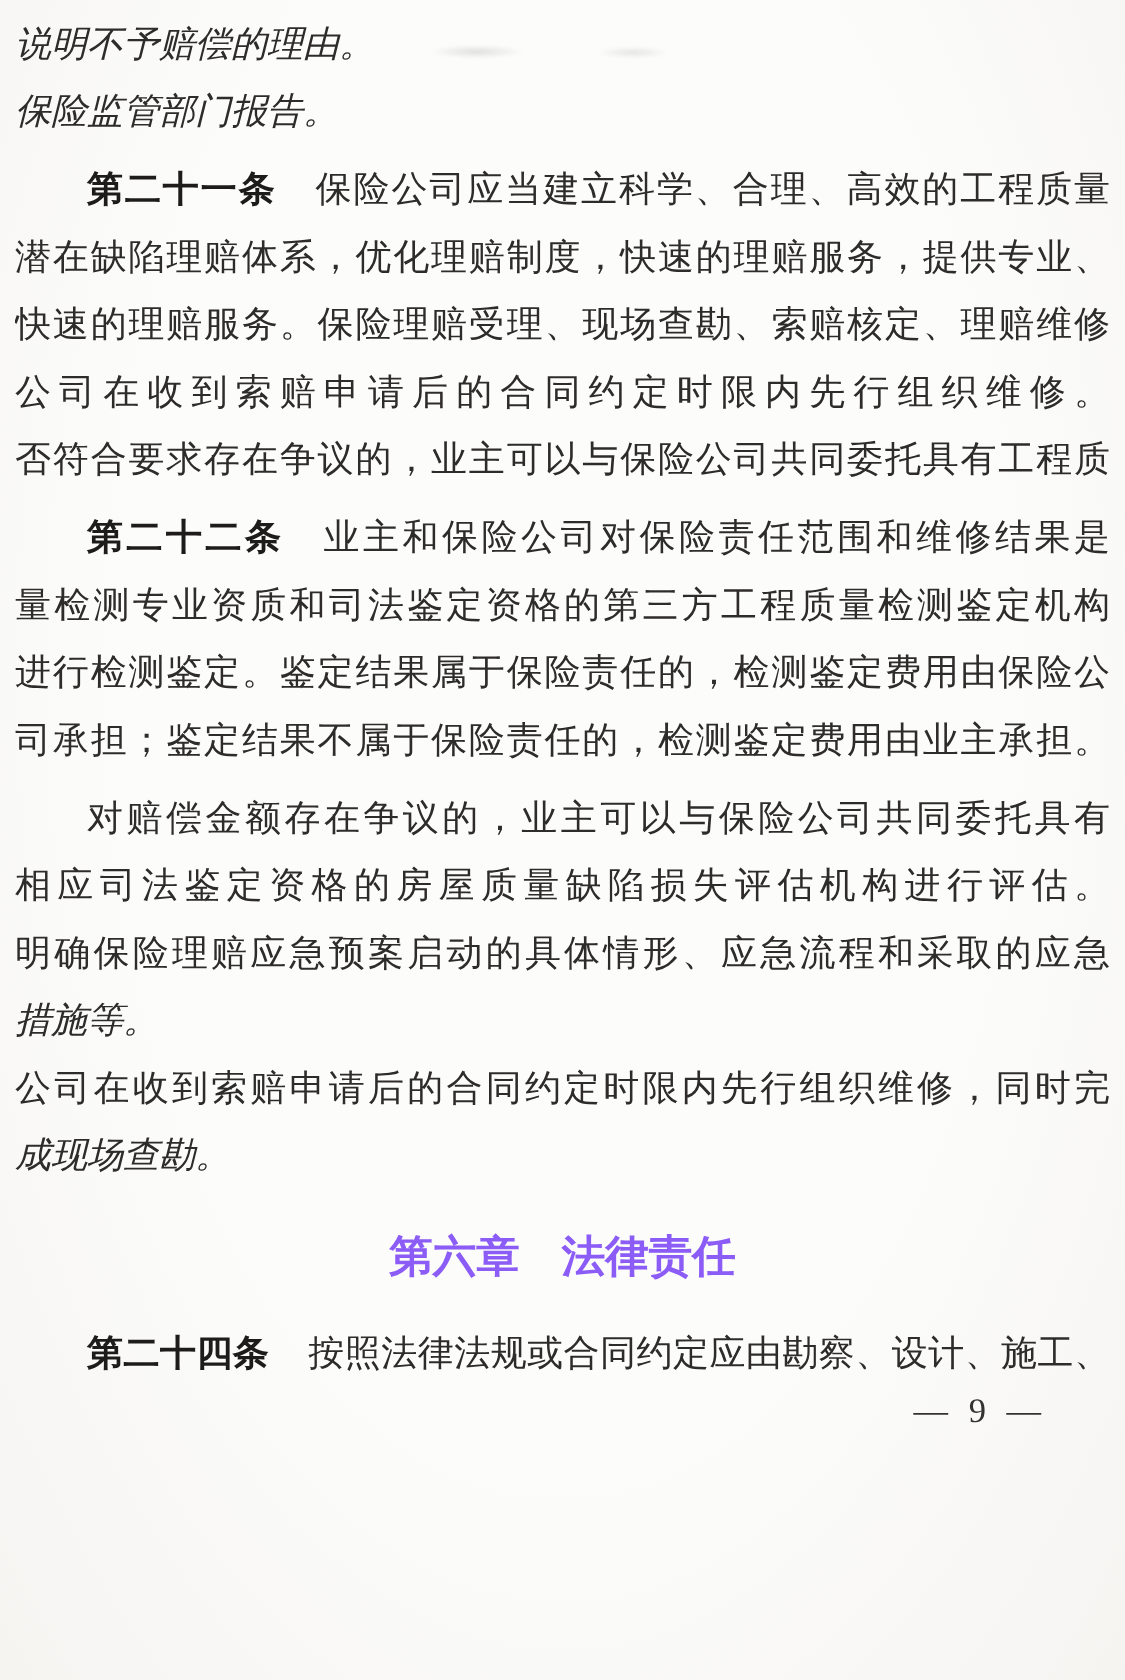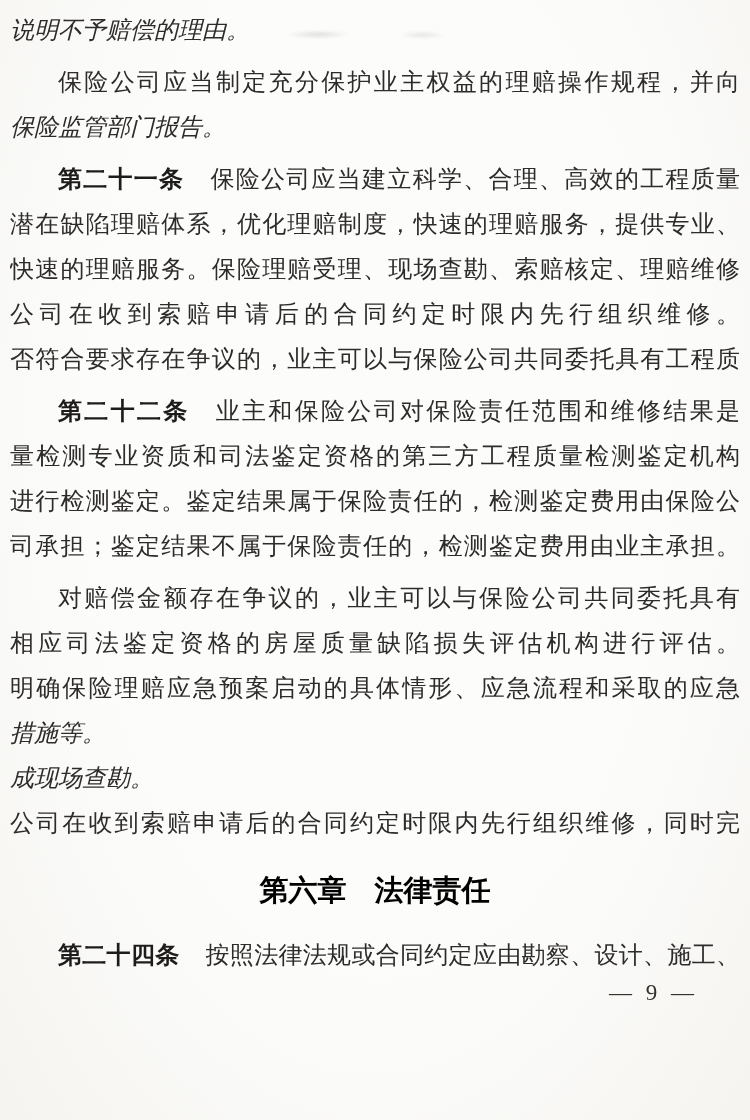--- a/index.html
+++ b/index.html
@@ -41,21 +41,21 @@
   }
   .chapter-heading {
     margin: 22px 0 20px 0;
     height: 45px;
     line-height: 45px;
     text-align: center;
     text-align-last: center;
     font-size: 29px;
     font-weight: 700;
     font-family: "Liberation Sans", "DejaVu Sans", sans-serif;
-    color: #000000;
+    color: #8b5cf6;
   }
   .chapter-heading .chapter-title { margin-left: 28px; }
   .page-footer {
     margin-top: 2px;
     padding-right: 46px;
     text-align: right;
     text-align-last: right;
     font-size: 23px;
     line-height: 26px;
     color: #34322f;
@@ -74,42 +74,41 @@
 </head>
 <body>
 
 <div class="smudge smudge-1"></div>
 <div class="smudge smudge-2"></div>
 
 <div class="page">
 
   <div class="line short"><span>说明不予赔偿的理由。</span></div>
 
-  <div class="line indent pstart"><span>保险公司应当制定充分保护业主权益的理赔操作规程，并向</span></div>
   <div class="line short"><span>保险监管部门报告。</span></div>
 
   <div class="line indent pstart"><span class="term">第二十一条</span><span>保险公司应当建立科学、合理、高效的工程质量</span></div>
   <div class="line"><span>潜在缺陷理赔体系，优化理赔制度，快速的理赔服务，提供专业、</span></div>
   <div class="line"><span>快速的理赔服务。保险理赔受理、现场查勘、索赔核定、理赔维修</span></div>
   <div class="line"><span>公司在收到索赔申请后的合同约定时限内先行组织维修。</span></div>
 
   <div class="line"><span>否符合要求存在争议的，业主可以与保险公司共同委托具有工程质</span></div>
   <div class="line indent pstart"><span class="term">第二十二条</span><span>业主和保险公司对保险责任范围和维修结果是</span></div>
   <div class="line"><span>量检测专业资质和司法鉴定资格的第三方工程质量检测鉴定机构</span></div>
   <div class="line"><span>进行检测鉴定。鉴定结果属于保险责任的，检测鉴定费用由保险公</span></div>
   <div class="line"><span>司承担；鉴定结果不属于保险责任的，检测鉴定费用由业主承担。</span></div>
 
   <div class="line indent pstart"><span>对赔偿金额存在争议的，业主可以与保险公司共同委托具有</span></div>
   <div class="line"><span>相应司法鉴定资格的房屋质量缺陷损失评估机构进行评估。</span></div>
 
   <div class="line"><span>明确保险理赔应急预案启动的具体情形、应急流程和采取的应急</span></div>
   <div class="line short"><span>措施等。</span></div>
 
+  <div class="line"><span>公司在收到索赔申请后的合同约定时限内先行组织维修，同时完</span></div>
   <div class="line short"><span>成现场查勘。</span></div>
-  <div class="line"><span>公司在收到索赔申请后的合同约定时限内先行组织维修，同时完</span></div>
 
   <div class="chapter-heading"><span class="chapter-number">第六章</span><span class="chapter-title">法律责任</span></div>
 
   <div class="line indent"><span class="term">第二十四条</span><span>按照法律法规或合同约定应由勘察、设计、施工、</span></div>
 
   <div class="page-footer"><span>— 9 —</span></div>
 
 </div>
 
 </body></html>

